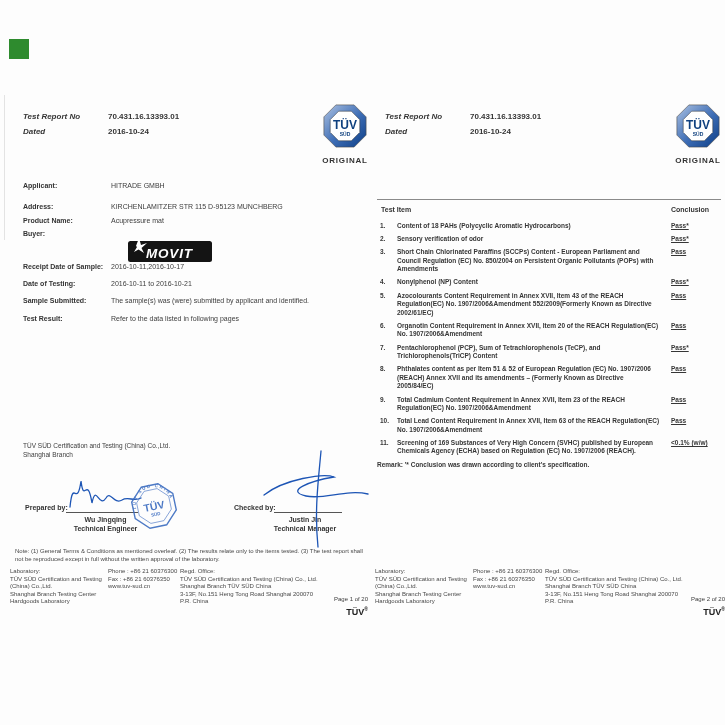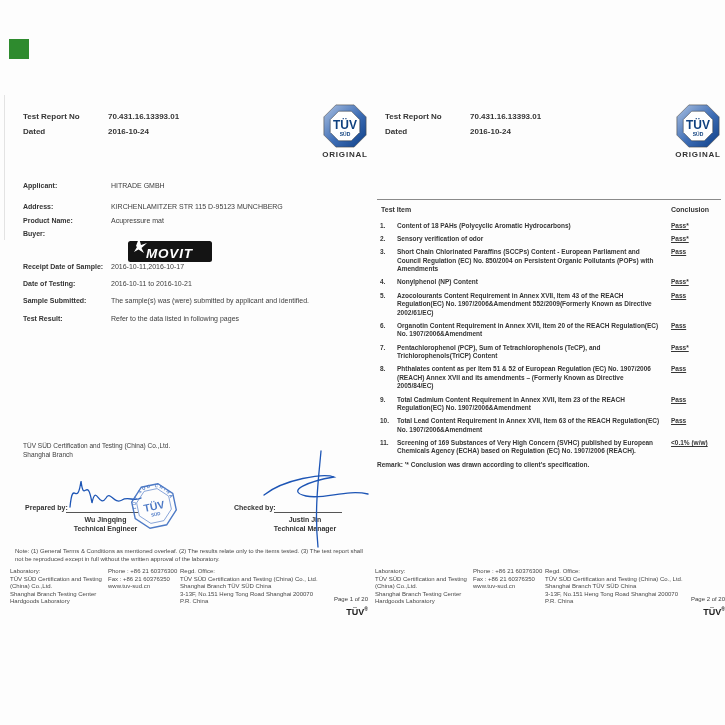--- a/index.html
+++ b/index.html
@@ -13,28 +13,28 @@
   .page-right{left:373px;width:352px;height:560px;}
 
   .green-marker{position:absolute;left:9px;top:39px;width:20px;height:20px;background:var(--marker-green,#2e8b2e);}
   .scan-edge{position:absolute;left:4px;top:95px;width:1px;height:145px;background:#e3e3e3;}
 
   
   .report-block{position:absolute;font-size:8px;font-weight:bold;color:#353535;line-height:15px;}
   .page-left .report-block{left:15px;top:14px;}
   .page-right .report-block{left:12px;top:14px;}
   .report-row{display:flex;}
-  .report-row .rlabel{width:85px;}
+  .report-row .rlabel{width:85px;font-style:italic;}
   .report-row .rvalue{}
 
   
   .logo-block{position:absolute;top:8px;width:62px;text-align:center;}
   .page-left .logo-block{left:306px;}
   .page-right .logo-block{left:294px;}
-  .original-label{font-size:8px;font-weight:bold;letter-spacing:0.8px;color:#333;margin-top:1px;}
+  .original-label{font-size:8px;font-weight:bold;letter-spacing:0.8px;color:#333;margin-top:7px;}
 
   
   .fields{position:absolute;left:15px;top:85px;width:345px;font-size:7px;}
   .field-row{display:flex;position:absolute;width:345px;}
   .field-row .flabel{width:88px;font-weight:bold;color:#333;flex-shrink:0;}
   .field-row .fvalue{color:#3c3c3c;}
   .f1{top:2px;}  .f2{top:23px;}  .f3{top:37px;}  .f4{top:50px;}
   .f5{top:83px;} .f6{top:100px;} .f7{top:117px;} .f8{top:135px;}
   .buyer-logo{position:absolute;left:103px;top:56px;}
 

